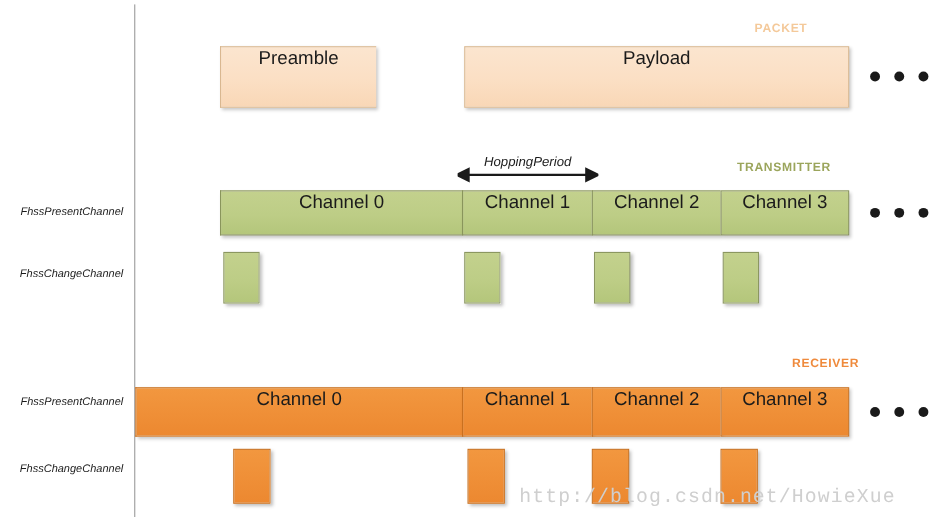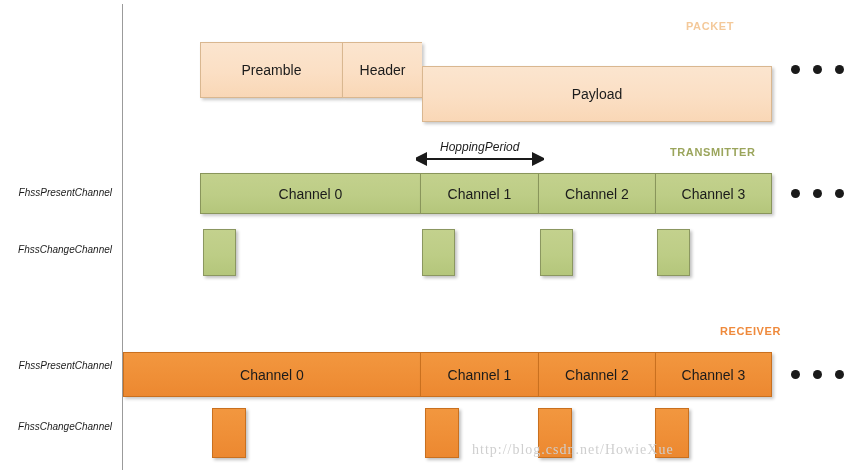--- a/index.html
+++ b/index.html
@@ -50,34 +50,33 @@
   .lbl-tx-present { left: 0px; top: 187px; width: 112px; }
   .lbl-tx-change  { left: 0px; top: 244px; width: 112px; }
   .lbl-rx-present { left: 0px; top: 360px; width: 112px; }
   .lbl-rx-change  { left: 0px; top: 421px; width: 112px; }
 
   
   .bar {
     position: absolute;
     box-sizing: border-box;
     display: flex;
-    align-items: center;
     justify-content: center;
-    font-size: 14px;
+    font-size: 17px;
     color: #1b1b1b;
     box-shadow: 2px 2px 3px rgba(0,0,0,0.22);
   }
 
   
   .seg-packet {
     background: linear-gradient(180deg, #fbe5cf 0%, #fbdfc4 55%, #f9d7b6 100%);
     border: 1px solid #d9b790;
     border-right: none;
   }
-  .seg-packet.last { border-right: 1px solid #d9b790; margin-top: 24px; }
+  .seg-packet.last { border-right: 1px solid #d9b790; }
 
   
   .seg-tx {
     background: linear-gradient(180deg, #c3d18d 0%, #bdcd86 55%, #b4c67b 100%);
     border: 1px solid #89955b;
     border-right: none;
   }
   .seg-tx.last { border-right: 1px solid #89955b; }
 
   
@@ -129,41 +128,38 @@
     height: 9px;
     border-radius: 50%;
     background: #1a1a1a;
   }
 
   
   .watermark {
     position: absolute;
     left: 472px;
     top: 442px;
-    font-family: Liberation Serif, serif;
-    font-size: 14px;
+    font-family: Liberation Mono, monospace;
+    font-size: 18px;
     letter-spacing: 1px;
     color: #cfcfcf;
     white-space: nowrap;
   }
 </style>
 </head>
 <body>
 
 <div id="canvas">
 
   <div class="axis-line"></div>
 
   <div class="section-caption cap-packet">PACKET</div>
 
   <div class="bar seg-packet" style="left:200px; top:42px; width:142px; height:56px;">
     <span>Preamble</span>
-  </div>
-  <div class="bar seg-packet" style="left:342px; top:42px; width:80px; height:56px;">
-    <span>Header</span>
   </div>
   <div class="bar seg-packet last" style="left:422px; top:42px; width:350px; height:56px;">
     <span>Payload</span>
   </div>
 
   <div class="dots" style="left:791px; top:65px;">
     <span></span>
       <span></span>
       <span></span>
   </div>

